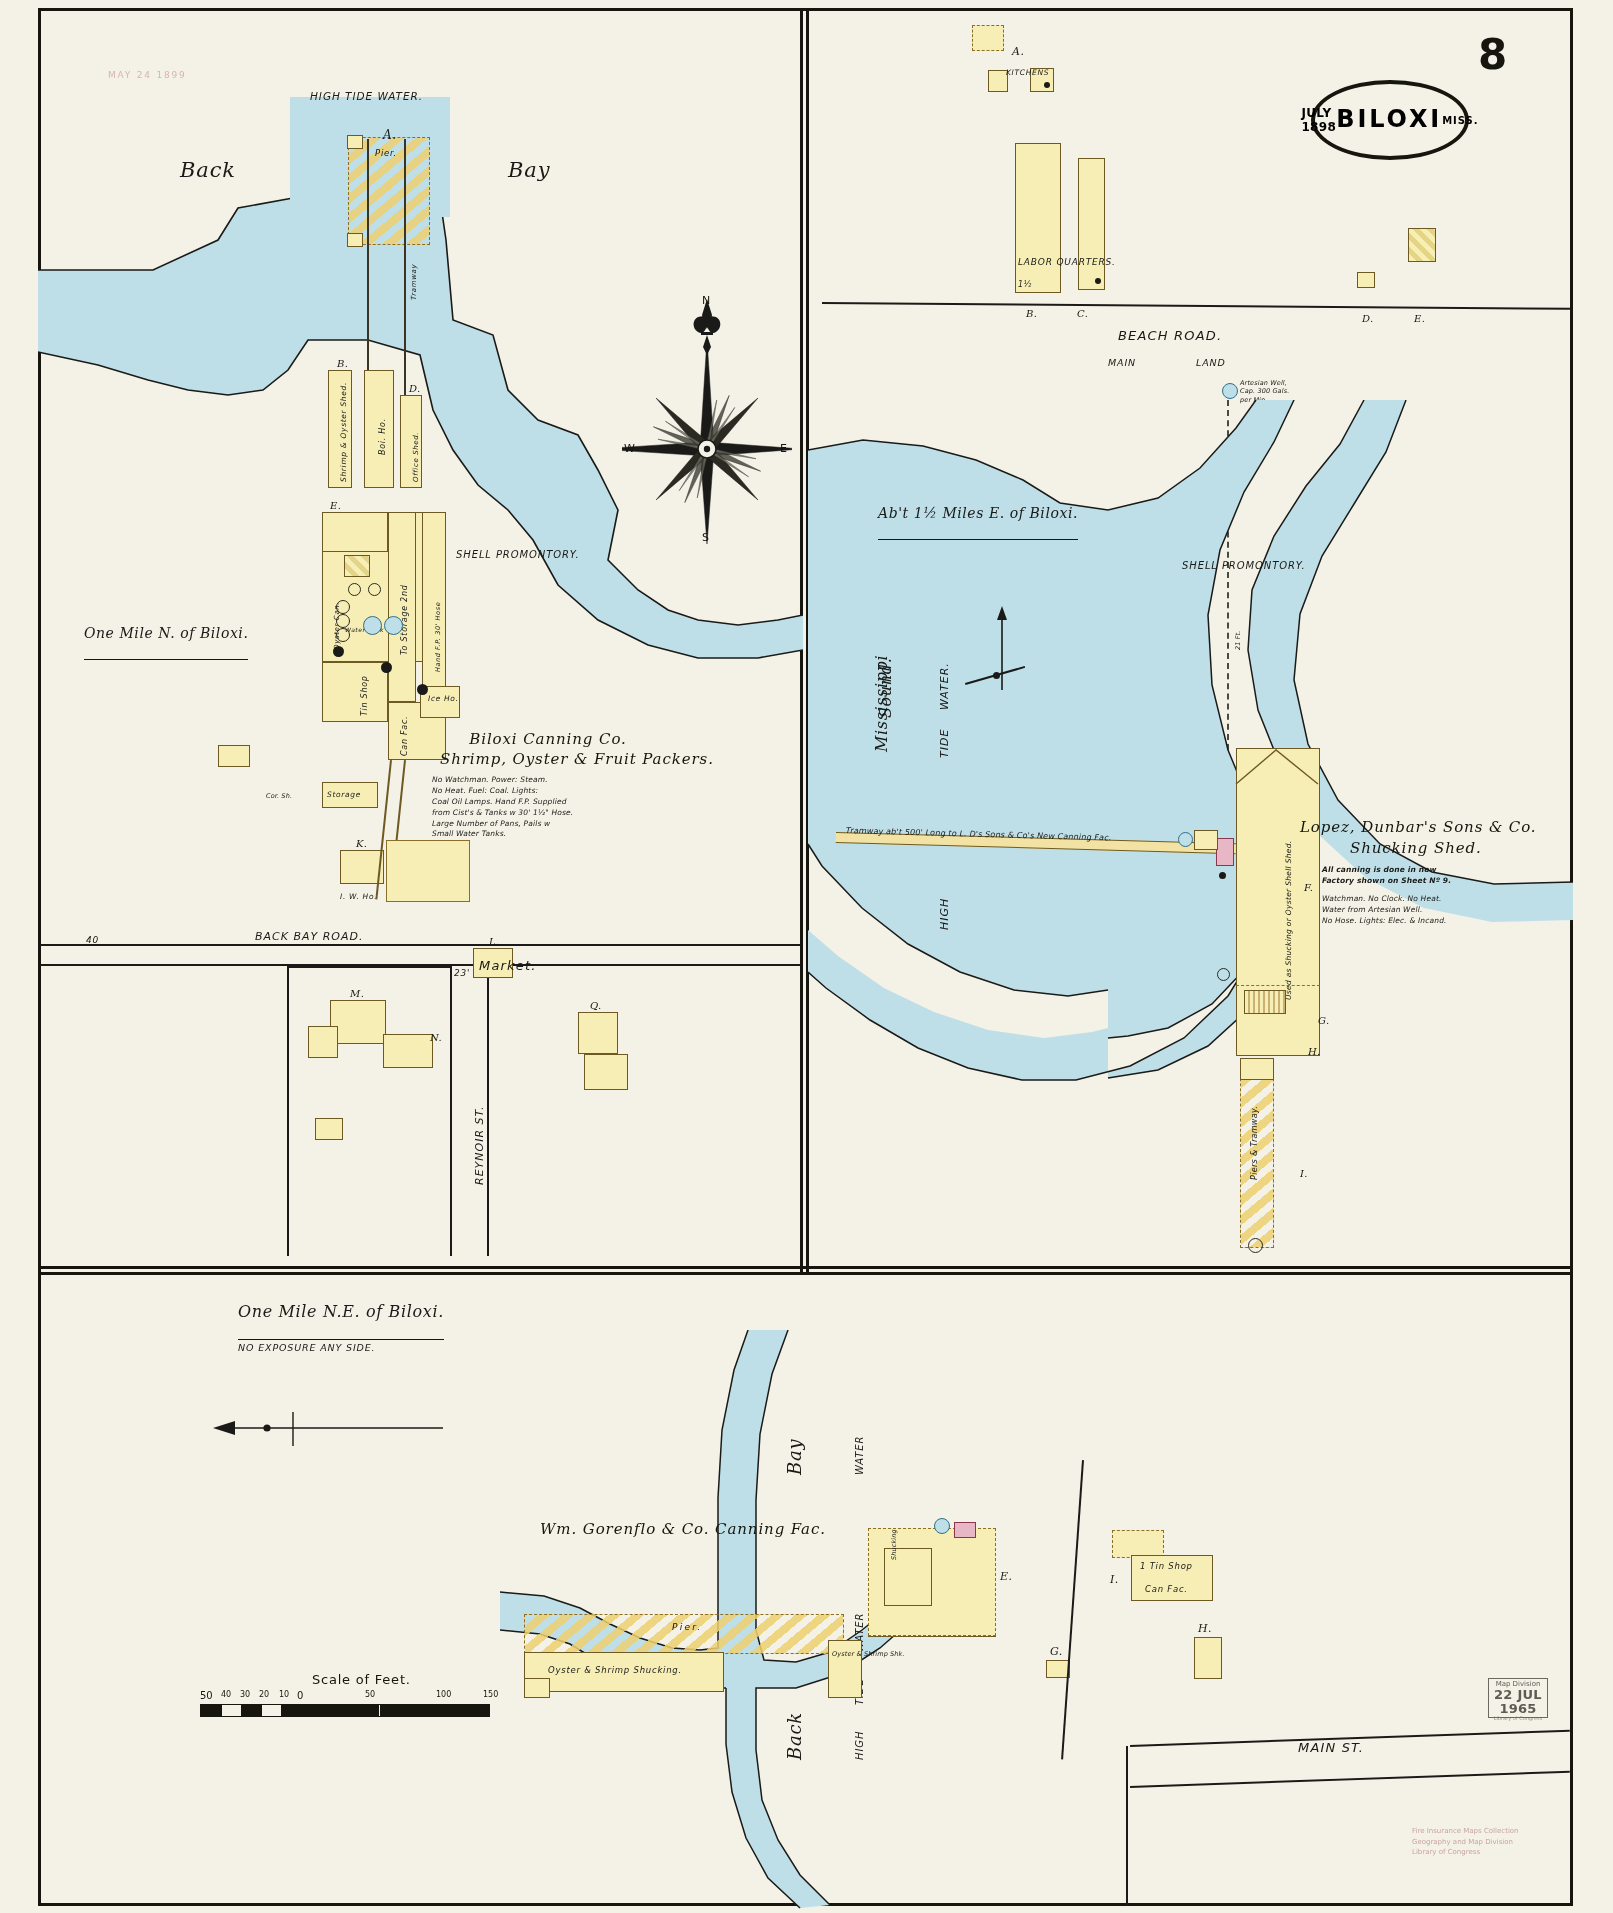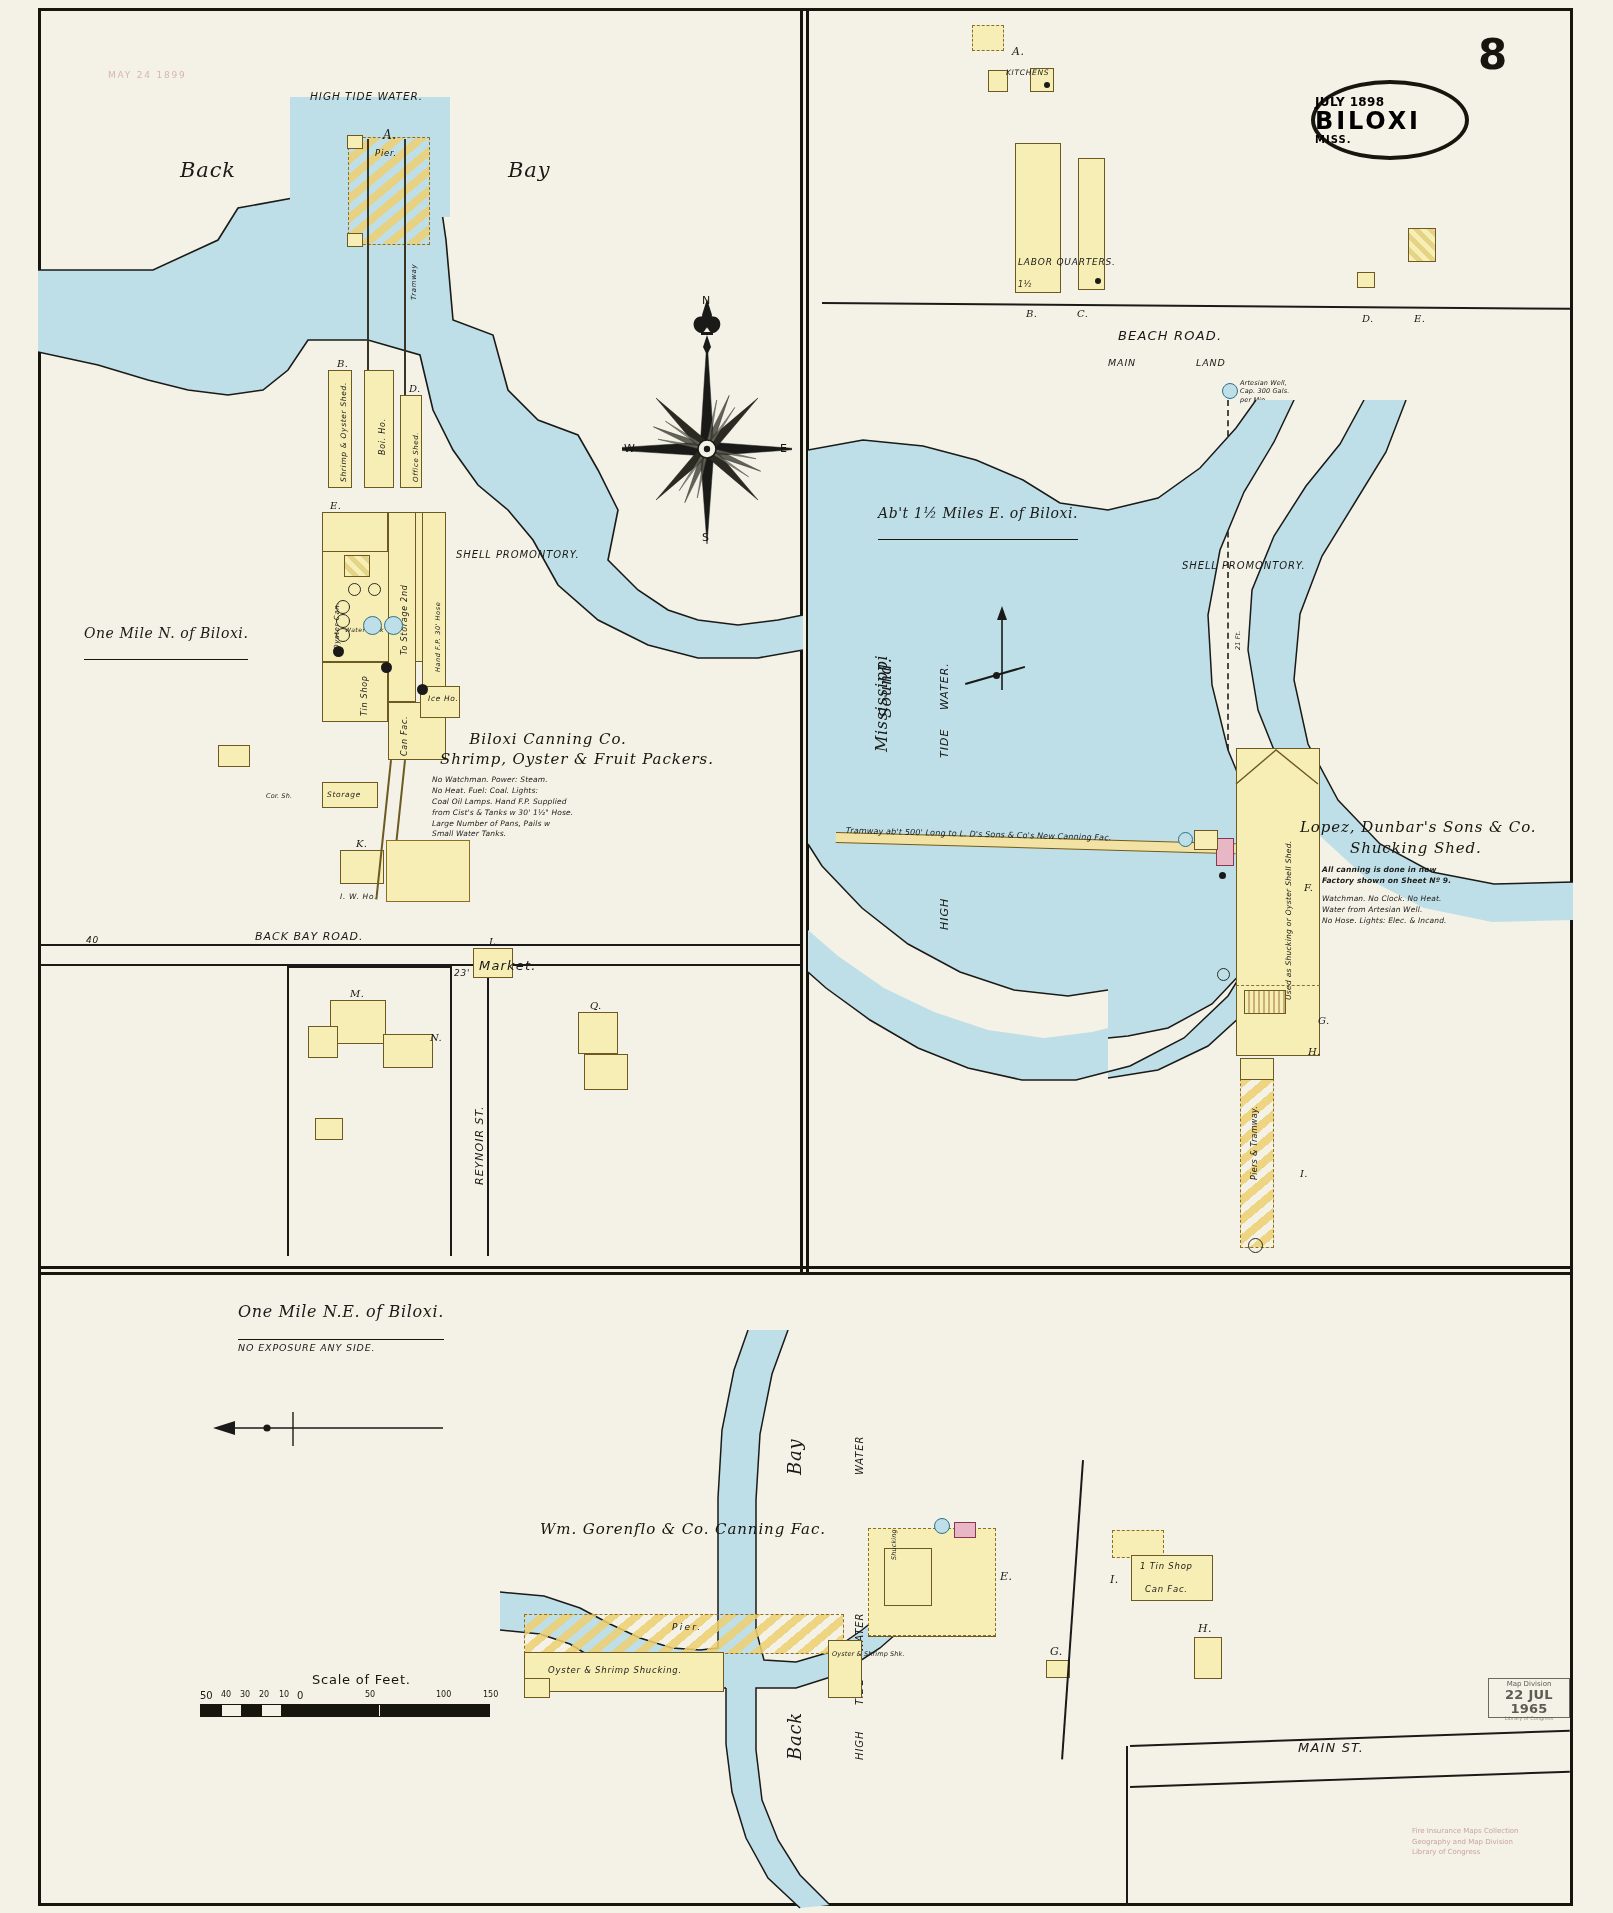--- a/index.html
+++ b/index.html
@@ -67,21 +67,21 @@
 
   
   .dot{position:absolute;border-radius:50%;background:#1a1a18;}
   .ring{position:absolute;border-radius:50%;border:1.3px solid #2a2a20;background:transparent;}
   .ring.blue{border-color:#2f6f8c;background:#bfdfe8;}
 
   
   #cartouche{
     position:absolute;left:1311px;top:80px;width:150px;height:72px;
     border:4px solid #16160f;border-radius:50%;
-    display:flex;flex-direction:column;justify-content:center;
+    display:flex;flex-direction:row;align-items:center;justify-content:center;
     background:#f4f2e6;
     font-family:"DejaVu Sans",sans-serif;
   }
   #cartouche .c1{font-size:12px;font-weight:bold;letter-spacing:.03em;}
   #cartouche .c2{font-size:24px;font-weight:bold;letter-spacing:.12em;line-height:1.05;}
   #cartouche .c3{font-size:10px;font-weight:bold;letter-spacing:.1em;}
   #sheetno{
     position:absolute;left:1478px;top:30px;
     font-family:"DejaVu Sans",sans-serif;font-size:42px;font-weight:bold;color:#16160f;
   }
@@ -94,21 +94,21 @@
   #scalebar{position:absolute;left:200px;top:1690px;width:290px;}
   #scalebar .bar{position:relative;height:11px;border:1px solid #16160f;background:#16160f;display:flex;}
   #scalebar .seg{flex:1;border-right:1px solid #16160f;}
   #scalebar .seg.w{background:#f4f2e6;}
   #scalebar .ticks{position:relative;height:14px;}
   #scalebar .ticks span{position:absolute;font-family:"DejaVu Sans",sans-serif;font-size:8px;color:#16160f;}
   #scaletitle{position:absolute;left:312px;top:1672px;font-family:"DejaVu Sans",sans-serif;font-size:13px;color:#16160f;letter-spacing:.06em;}
 
   
   #stamp{
-    position:absolute;left:1488px;top:1678px;width:82px;height:40px;
+    position:absolute;left:1488px;top:1678px;width:60px;height:40px;
     border:1.5px solid #6a6a62;color:#5c5c55;
     font-family:"DejaVu Sans",sans-serif;text-align:center;
     line-height:1.05;padding-top:2px;box-sizing:border-box;
   }
   #stamp .s1{font-size:7px;}
   #stamp .s2{font-size:13px;font-weight:bold;letter-spacing:.02em;}
   #stamp .s3{font-size:5px;opacity:.65;}
 
   
   #credit{

